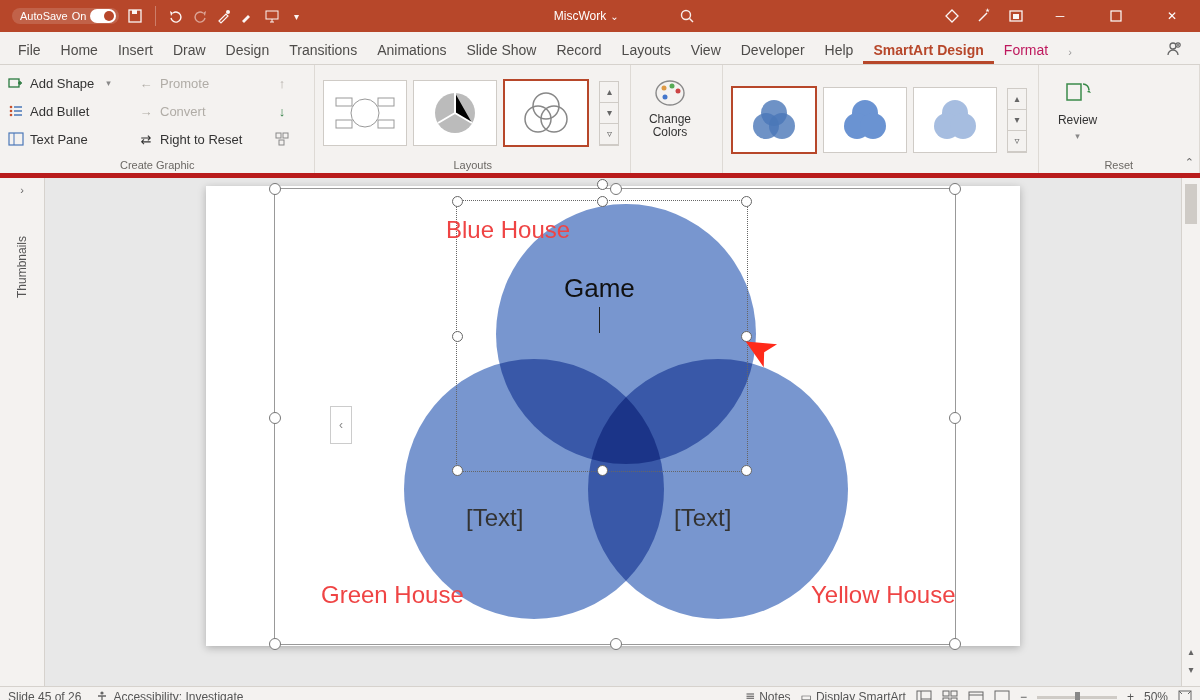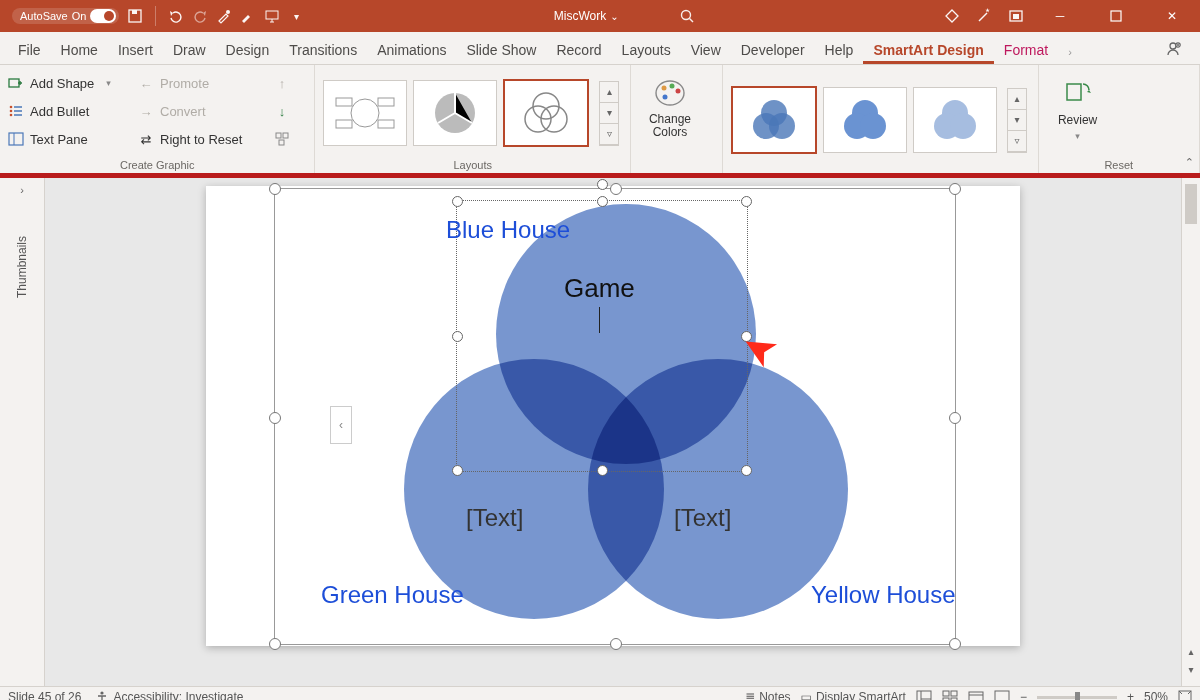--- a/index.html
+++ b/index.html
@@ -46,21 +46,21 @@
 .sa-frame .h{position:absolute;width:10px;height:10px;background:#fff;border:1px solid #777;border-radius:50%}
 .rot{border-radius:50%;background:#fff;border:1px solid #777;top:-16px}
 .inner-sel{position:absolute;left:250px;top:14px;width:290px;height:270px;border:1px dotted #666}
 .inner-sel .h{position:absolute;width:9px;height:9px;background:#fff;border:1px solid #666;border-radius:50%}
 .pane-chevron{position:absolute;left:124px;top:220px;width:20px;height:36px;background:#fff;border:1px solid #ccc;display:flex;align-items:center;justify-content:center;color:#888;font-size:12px}
 .venn{position:absolute;left:170px;top:18px}
 .circ{position:absolute;width:260px;height:260px;border-radius:50%;mix-blend-mode:multiply}
 .c1{left:120px;top:0;background:#7896cf}
 .c2{left:28px;top:155px;background:#7896cf}
 .c3{left:212px;top:155px;background:#7896cf}
-.vlabel{position:absolute;font-size:24px;color:#1d4ed8}
+.vlabel{position:absolute;font-size:24px;color:#ef4444}
 .top-text{position:absolute;left:188px;top:70px;text-align:center;font-size:26px;color:#111;line-height:1.15}
 .cursor-bar{display:inline-block;width:1px;height:26px;background:#222;vertical-align:middle;margin-left:1px}
 .arrow{position:absolute;left:535px;top:140px;color:#ff2a1a;transform:rotate(210deg);font-size:42px}
 .placeholder{position:absolute;font-size:24px;color:#333}
 .scrollbar{width:18px;background:#f4f2f0;border-left:1px solid #d6d2cd;display:flex;flex-direction:column;align-items:center;justify-content:flex-end;padding-bottom:6px;gap:2px}
 .sb-thumb{width:12px;height:40px;background:#cfcbc6;margin-bottom:auto;margin-top:6px}
 .sb-btn{font-size:10px;color:#666;height:16px}
 .statusbar{height:20px;background:#f4f2f0;border-top:1px solid #d6d2cd;display:flex;align-items:center;font-size:12px;color:#555;padding:0 8px;gap:14px}
 .sb-right{margin-left:auto;display:flex;align-items:center;gap:10px}
 .sb-item{display:flex;align-items:center;gap:4px}

